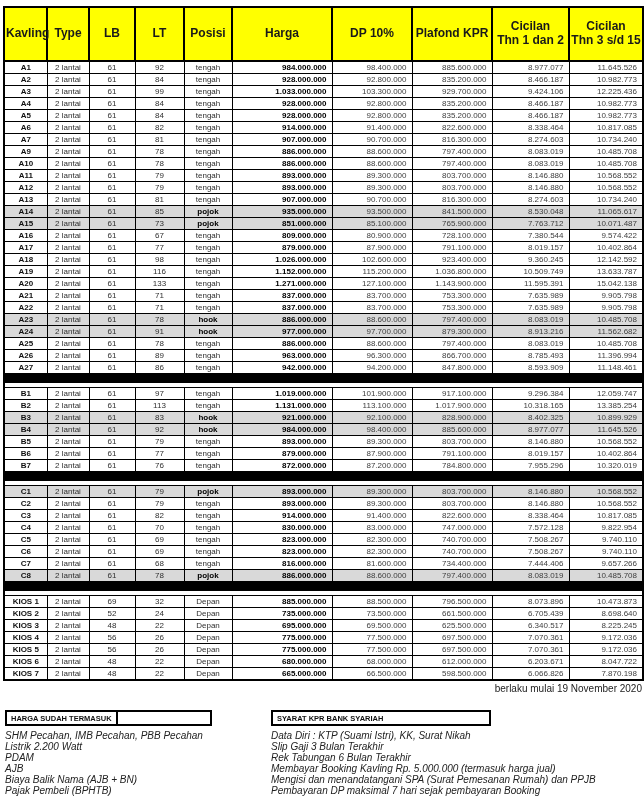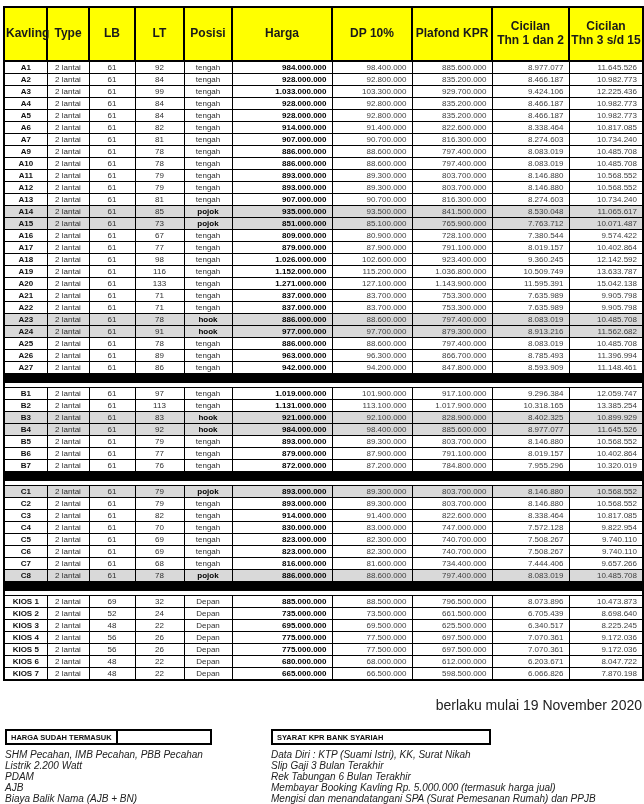--- a/index.html
+++ b/index.html
@@ -46,23 +46,23 @@
   td.c1,td.c2,td.c3,td.c4{text-align:center;color:#2e2e2e;}
   td.c4{font-weight:normal;}
   td.c4.posbold{font-weight:bold;color:#000;margin-left:40px;}
   td.c5{text-align:right;font-weight:bold;padding-right:5px;color:#000;margin-left:9px;}
   td.c6,td.c7,td.c8,td.c9{text-align:right;padding-right:5px;color:#3d3d3d;}
   tr.sep td{background:#000;border:1px solid #000;height:8px;line-height:8px;padding:0;}
   tr.gap td{background:#fff;border-top:none;border-bottom:none;border-left:2px solid #000;border-right:2px solid #000;height:4px;line-height:4px;padding:0;}
   .effective-note{
     width:639px;
     text-align:right;
-    font-size:14px;
+    font-size:10px;
     color:#222;
-    margin-top:16px;
+    margin-top:2px;
     padding-right:2px;
   }
   .notes{
     display:flex;
     gap:16px;
     margin-top:16px;
     padding-left:2px;
   }
   .notes-left{width:250px;}
   .notes-right{width:230px;}

